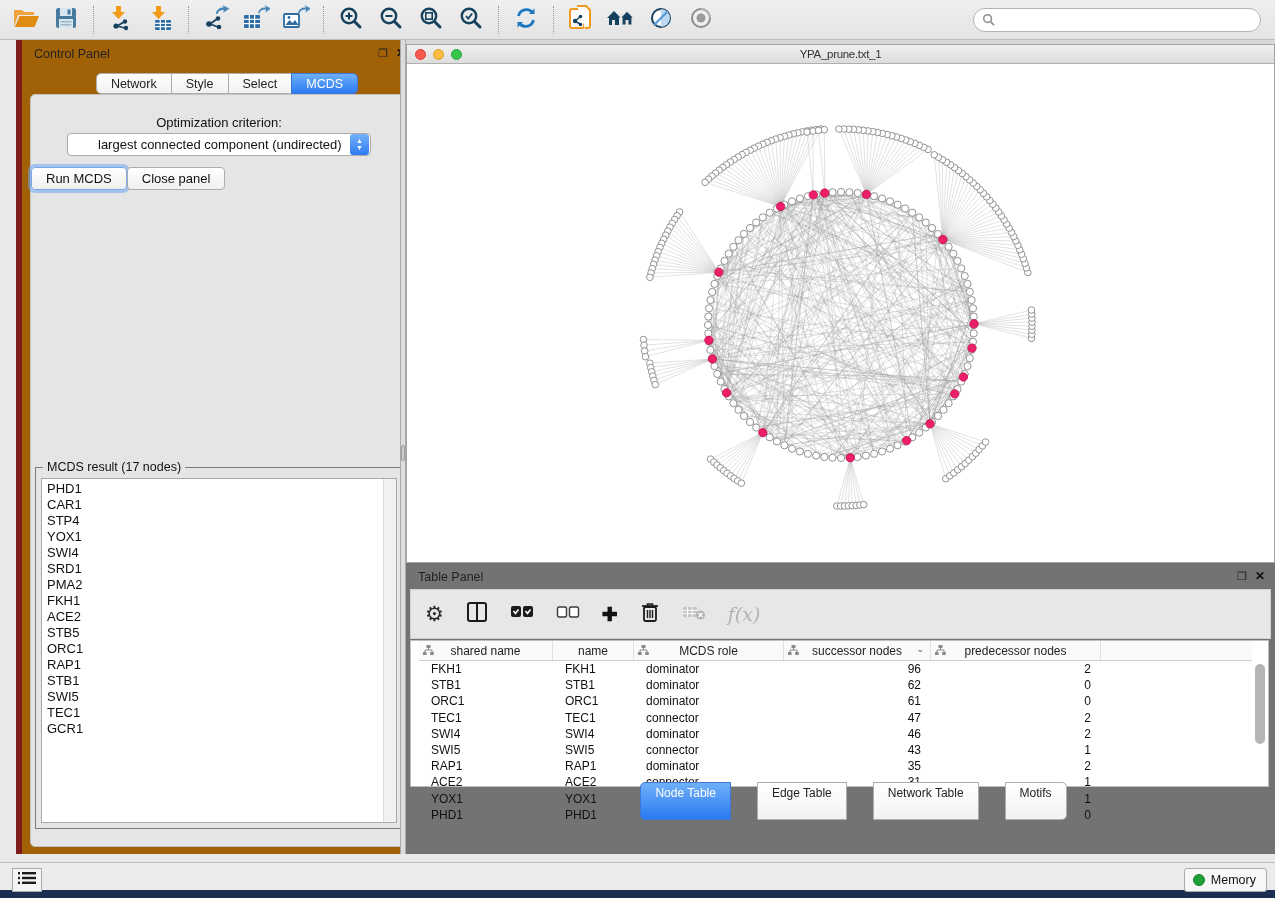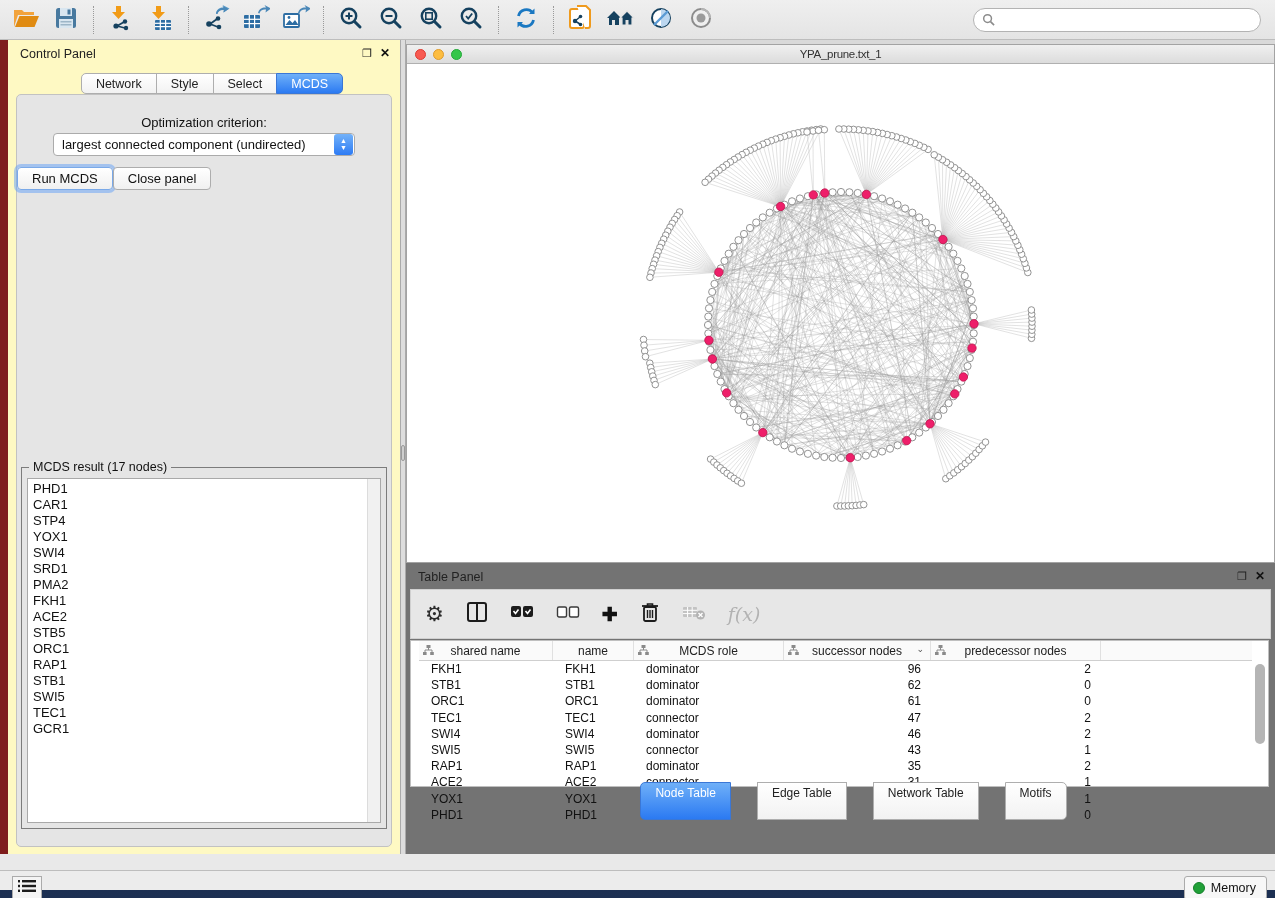--- a/index.html
+++ b/index.html
@@ -10,36 +10,36 @@
   
   .toolbar { position:absolute; left:0; top:0; right:0; height:40px; background:linear-gradient(#efefef,#e4e4e4); border-bottom:1px solid #bdbdbd; display:flex; align-items:center; padding:0 6px; }
   .tb-btn { width:40px; height:34px; display:flex; align-items:center; justify-content:center; cursor:default; }
   .tb-sep { width:1px; height:28px; border-left:1px dotted #9a9a9a; margin:0 7px; }
   .tb-spacer { flex:1; }
   .searchbox { width:288px; height:24px; background:#fff; border:1px solid #b3b3b3; border-radius:13px; display:flex; align-items:center; padding:0 8px; margin-right:8px; }
   .searchbox svg { flex:0 0 auto; }
   .searchbox input { border:none; outline:none; flex:1; font-size:12px; margin-left:5px; background:transparent; font-family:"Liberation Sans",sans-serif; }
 
   
-  .cpanel { position:absolute; left:0; top:40px; width:400px; bottom:36px; background:#fef9c3; border-left:8px solid #7f1d1d; }
+  .cpanel { position:absolute; left:16px; top:40px; width:400px; bottom:36px; background:#a16207; border-left:6px solid #7f1d1d; }
   .panel-titlebar { position:absolute; left:0; top:0; right:0; height:26px; }
   .panel-title { position:absolute; left:12px; top:7px; font-size:12.5px; color:#222; }
   .win-icons { position:absolute; right:10px; top:6px; display:flex; gap:8px; }
   .win-float { font-size:11px; color:#222; line-height:14px; }
   .win-close { font-size:12px; font-weight:bold; color:#111; line-height:14px; }
 
   .tabbar { position:absolute; top:33px; left:0; right:0; display:flex; justify-content:center; z-index:3;padding-left:16px; }
   .tab { height:21px; line-height:20px; padding:0 14px; font-size:12.5px; color:#222; background:linear-gradient(#ffffff,#f2f2f2); border:1px solid #aeaeae; margin-left:-1px; }
   .tab:first-child { border-radius:5px 0 0 5px; margin-left:0; }
   .tab:last-child { border-radius:0 5px 5px 0; }
   .tab.active { background:linear-gradient(#6fb0f8,#2b7af2); color:#fff; border-color:#3a77d6; }
 
   .cpanel-inner { position:absolute; left:8px; right:8px; top:54px; bottom:7px; background:#e5e5e5; border:1px solid #c2c2c2; border-radius:5px; }
   .opt-label { position:absolute; top:20px; left:0; right:0; text-align:center; font-size:13px; color:#111; }
-  .dropdown { position:absolute; top:38px; left:36px; right:36px; height:23px; background:#fff; border:1px solid #ababab; border-radius:4px; display:flex; align-items:center; }
+  .dropdown { position:absolute; top:38px; left:36px; right:36px; height:23px; background:#fff; border:1px solid #ababab; border-radius:4px; display:flex; align-items:center;padding-left:22px; }
   .dropdown .dd-text { flex:1; font-size:13px; color:#111; padding-left:8px; white-space:nowrap; overflow:hidden; }
   .dd-stepper { width:19px; height:21px; border-radius:3px; background:linear-gradient(#73b2f9,#2d7bf4); margin:0 1px; display:flex; flex-direction:column; align-items:center; justify-content:center; gap:1px; }
   .dd-stepper span { color:#fff; font-size:7px; line-height:6px; }
   .btn-row { position:absolute; top:72px; left:0; right:0; display:flex; justify-content:flex-start; }
   .mac-btn { height:23px; padding:0 14px; font-size:13px; color:#111; background:linear-gradient(#ffffff,#f0f0f0); border:1px solid #adadad; border-radius:4px; line-height:21px; }
   .mac-btn.focused { border-color:#7aa9e8; box-shadow:0 0 0 3px rgba(110,165,245,.55); }
 
   .fieldset { position:absolute; left:4px; right:4px; top:372px; bottom:17px; border:1px solid #7c7c7c; background:transparent; }
   .fieldset .legend { position:absolute; top:-8px; left:7px; background:#e5e5e5; padding:0 4px; font-size:12.5px; color:#111; }
   .listbox { position:absolute; left:5px; right:5px; top:10px; bottom:5px; background:#fff; border:1px solid #a9a9a9; overflow:hidden; }
@@ -82,21 +82,21 @@
   .tbody .tr { display:grid; grid-template-columns:134px 81px 150px 147px 170px 1fr; height:16.2px; }
   .td { font-size:12px; color:#111; line-height:16.2px; padding-left:12px; white-space:nowrap; overflow:hidden; }
   .td.num { text-align:right; padding-right:10px; padding-left:0; }
   .tscroll { position:absolute; right:2px; top:21px; bottom:2px; width:12px; }
   .tscroll .thumb { position:absolute; left:1px; right:1px; top:2px; height:80px; background:#b5b5b5; border-radius:6px; }
 
   .tp-tabs { position:absolute; left:0; right:0; bottom:34px; display:flex; justify-content:center; }
   .tp-tabs .tab { height:38px; line-height:21px; font-size:12px;margin-left:26px; }
 
   
-  .statusbar { position:absolute; left:0; right:0; bottom:0; height:20px; background:#ececec; border-top:1px solid #bdbdbd; }
+  .statusbar { position:absolute; left:0; right:0; bottom:0; height:28px; background:#ececec; border-top:1px solid #bdbdbd; }
   .list-btn { position:absolute; left:12px; top:5px; width:30px; height:24px; background:#f4f4f4; border:1px solid #ababab; display:flex; align-items:center; justify-content:center; }
   .memory-btn { position:absolute; right:8px; top:5px; height:24px; background:#f7f7f7; border:1px solid #ababab; border-radius:3px; display:flex; align-items:center; padding:0 10px 0 8px; gap:6px; }
   .memory-dot { width:12px; height:12px; border-radius:50%; background:#21a038; border:1px solid #14802a; }
   .memory-label { font-size:12.5px; color:#111; }
 </style>
 </head>
 <body>
 
 <div class="app">
 

